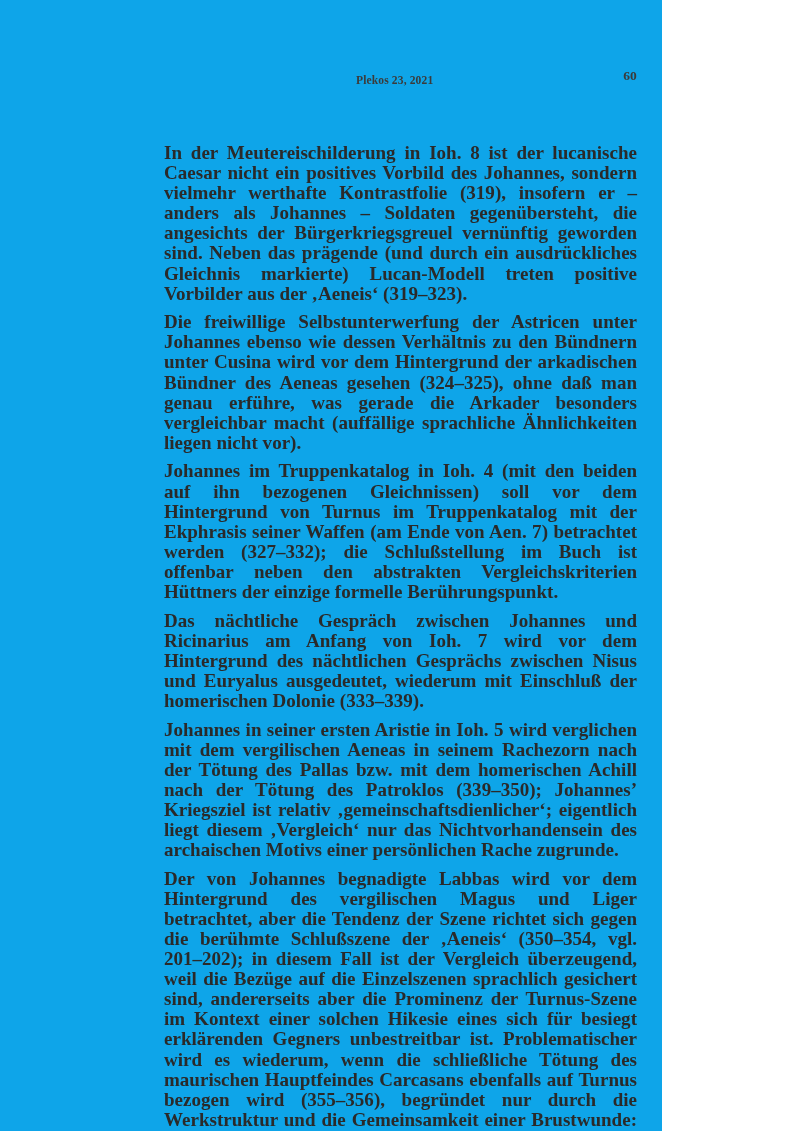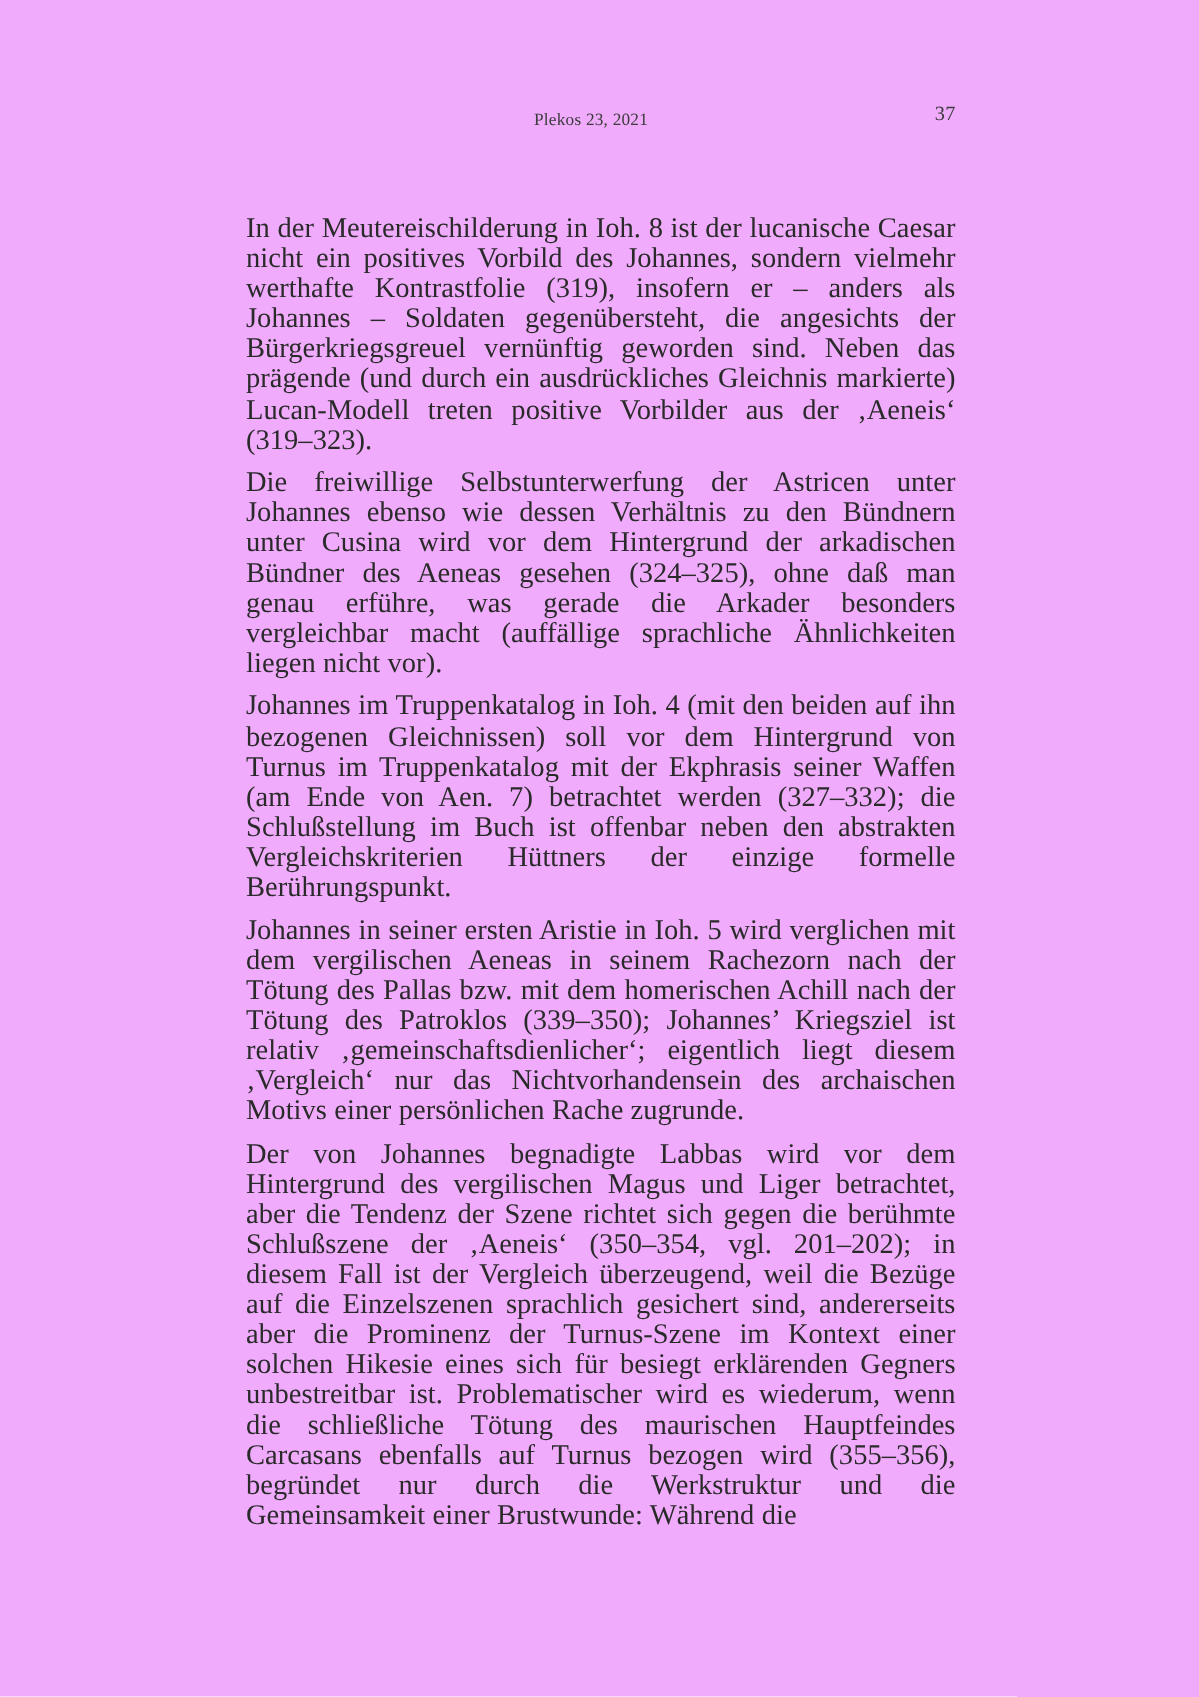--- a/index.html
+++ b/index.html
@@ -2,25 +2,26 @@
 <html><head>
 <meta charset="utf-8">
 <style>
   html, body {
     margin: 0;
     padding: 0;
     background: #ffffff;
   }
   .page {
     position: relative;
-    width: 799px;
+    width: 662px;
     height: 1131px;
-    background: #f0abfc;
+    background: #0ea5e9;
     overflow: hidden;
     font-family: "Liberation Serif", "DejaVu Serif", serif;
+    font-weight: bold;
   }
   .running-head {
     position: absolute;
     top: 74px;
     left: 164px;
     width: 473px;
     height: 16px;
     font-size: 11.5px;
     color: #3b3b3b;
     letter-spacing: 0.15px;
@@ -59,24 +60,25 @@
     margin-bottom: 0;
   }
 </style>
 </head>
 <body>
 
 <div class="page">
 
   <div class="running-head">
     <span class="head-title">Plekos 23, 2021</span>
-    <span class="page-number">37</span>
+    <span class="page-number">60</span>
   </div>
 
   <div class="text-block">
     <p class="para">In der Meutereischilderung in Ioh. 8 ist der lucanische Caesar nicht ein positives Vorbild des Johannes, sondern vielmehr werthafte Kontrastfolie (319), insofern er – anders als Johannes – Soldaten gegenübersteht, die angesichts der Bürgerkriegsgreuel vernünftig geworden sind. Neben das prägende (und durch ein ausdrückliches Gleichnis markierte) Lucan-Modell treten positive Vorbilder aus der ‚Aeneis‘ (319–323).</p>
     <p class="para">Die freiwillige Selbstunterwerfung der Astricen unter Johannes ebenso wie dessen Verhältnis zu den Bündnern unter Cusina wird vor dem Hintergrund der arkadischen Bündner des Aeneas gesehen (324–325), ohne daß man genau erführe, was gerade die Arkader besonders vergleichbar macht (auffällige sprachliche Ähnlichkeiten liegen nicht vor).</p>
     <p class="para">Johannes im Truppenkatalog in Ioh. 4 (mit den beiden auf ihn bezogenen Gleichnissen) soll vor dem Hintergrund von Turnus im Truppenkatalog mit der Ekphrasis seiner Waffen (am Ende von Aen. 7) betrachtet werden (327–332); die Schlußstellung im Buch ist offenbar neben den abstrakten Vergleichskriterien Hüttners der einzige formelle Berührungspunkt.</p>
+    <p class="para">Das nächtliche Gespräch zwischen Johannes und Ricinarius am Anfang von Ioh. 7 wird vor dem Hintergrund des nächtlichen Gesprächs zwischen Nisus und Euryalus ausgedeutet, wiederum mit Einschluß der homerischen Dolonie (333–339).</p>
     <p class="para">Johannes in seiner ersten Aristie in Ioh. 5 wird verglichen mit dem vergilischen Aeneas in seinem Rachezorn nach der Tötung des Pallas bzw. mit dem homerischen Achill nach der Tötung des Patroklos (339–350); Johannes’ Kriegsziel ist relativ ‚gemeinschaftsdienlicher‘; eigentlich liegt diesem ‚Vergleich‘ nur das Nichtvorhandensein des archaischen Motivs einer persönlichen Rache zugrunde.</p>
     <p class="para">Der von Johannes begnadigte Labbas wird vor dem Hintergrund des vergilischen Magus und Liger betrachtet, aber die Tendenz der Szene richtet sich gegen die berühmte Schlußszene der ‚Aeneis‘ (350–354, vgl. 201–202); in diesem Fall ist der Vergleich überzeugend, weil die Bezüge auf die Einzelszenen sprachlich gesichert sind, andererseits aber die Prominenz der Turnus-Szene im Kontext einer solchen Hikesie eines sich für besiegt erklärenden Gegners unbestreitbar ist. Problematischer wird es wiederum, wenn die schließliche Tötung des maurischen Hauptfeindes Carcasans ebenfalls auf Turnus bezogen wird (355–356), begründet nur durch die Werkstruktur und die Gemeinsamkeit einer Brustwunde: Während die</p>
   </div>
 
 </div>
 
 </body></html>

